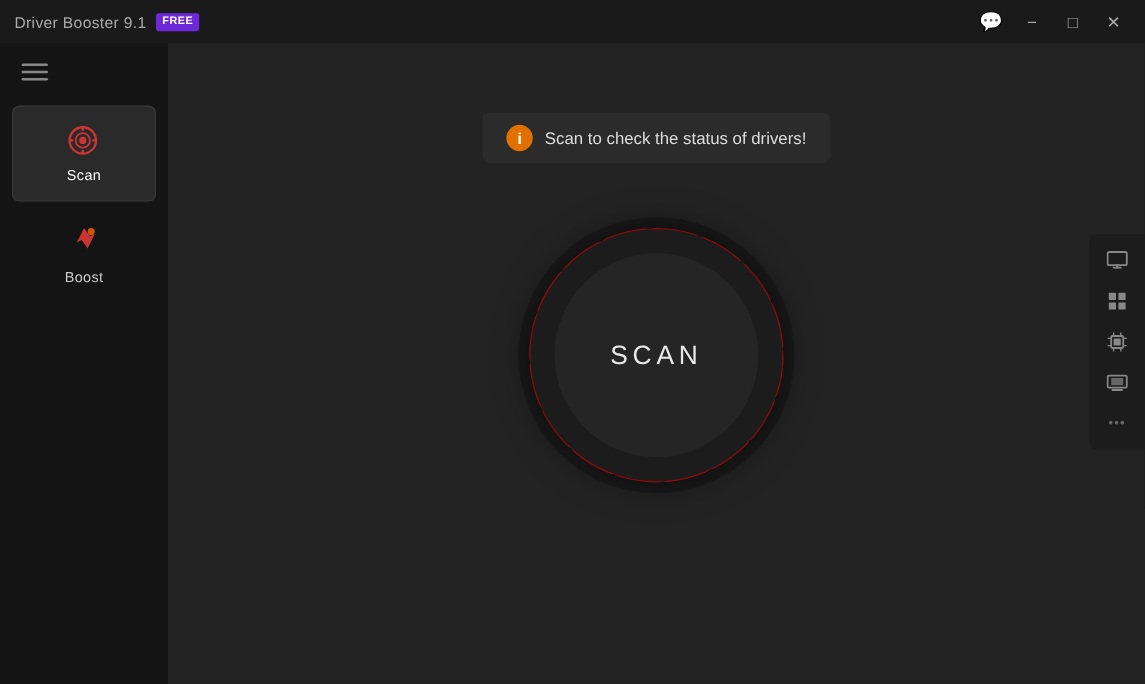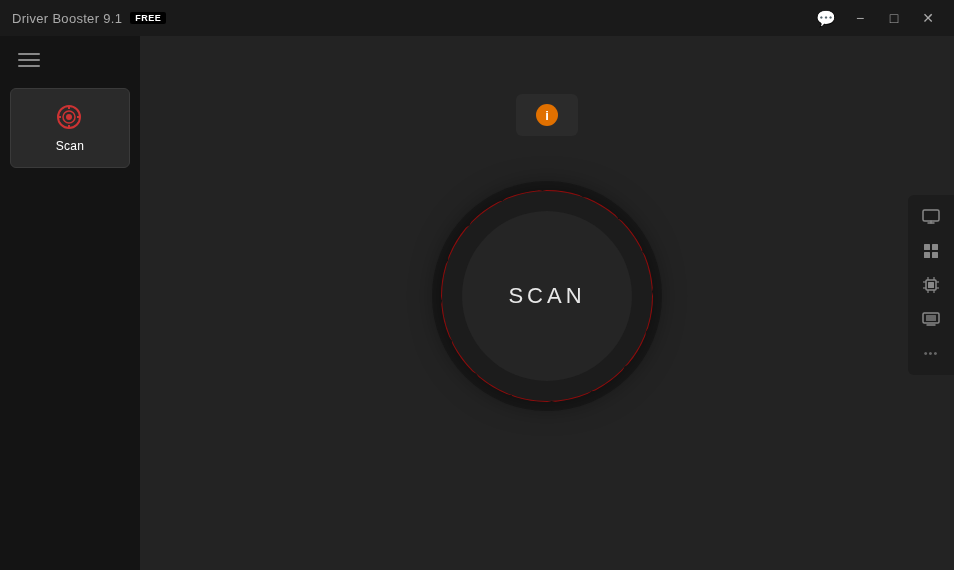--- a/index.html
+++ b/index.html
@@ -20,32 +20,31 @@
       background: #1a1a1a;
       display: flex;
       align-items: center;
       justify-content: space-between;
       padding: 0 12px;
       flex-shrink: 0;
     }
 
     .title-bar-left {
       display: flex;
-      align-items: center;
       gap: 8px;
     }
 
     .title-app {
       color: #aaa;
       font-size: 13px;
       letter-spacing: 0.3px;
     }
 
     .title-badge {
-      background: #000000;
+      background: #6d28d9;
       color: #fff;
       font-size: 9px;
       font-weight: bold;
       padding: 1px 5px;
       border-radius: 2px;
       letter-spacing: 0.5px;
     }
 
     .title-controls {
       display: flex;
@@ -332,28 +331,38 @@
 
           <line x1="14" y1="3" x2="14" y2="6" stroke="#cc3333" stroke-width="2"></line>
           <line x1="14" y1="22" x2="14" y2="25" stroke="#cc3333" stroke-width="2"></line>
           <line x1="3" y1="14" x2="6" y2="14" stroke="#cc3333" stroke-width="2"></line>
           <line x1="22" y1="14" x2="25" y2="14" stroke="#cc3333" stroke-width="2"></line>
         </svg>
       </div>
       <span class="nav-label">Scan</span>
     </div>
 
+    <div class="nav-item">
+      <div>
+        <svg width="26" height="26" viewBox="0 0 26 26" fill="none">
+          <path d="M13 3 L18 10 L22 8 L16 20 L11 13 L7 15 Z" fill="#cc3333"></path>
+          <circle cx="19" cy="6" r="3" fill="#cc5500" stroke="none"></circle>
+        </svg>
+      </div>
+      <span class="nav-label">Boost</span>
+    </div>
 
 
   </div>
 
   <div class="content">
 
     <div class="info-banner">
       <div class="info-icon">i</div>
+      <span>Scan to check the status of drivers!</span>
     </div>
 
     <div class="scan-area">
 
       <div class="scan-outer-ring"></div>
 
       <svg class="scan-svg" viewBox="0 0 230 230">
 
         <circle cx="115" cy="115" r="105" fill="#1a1a1a"></circle>
 

